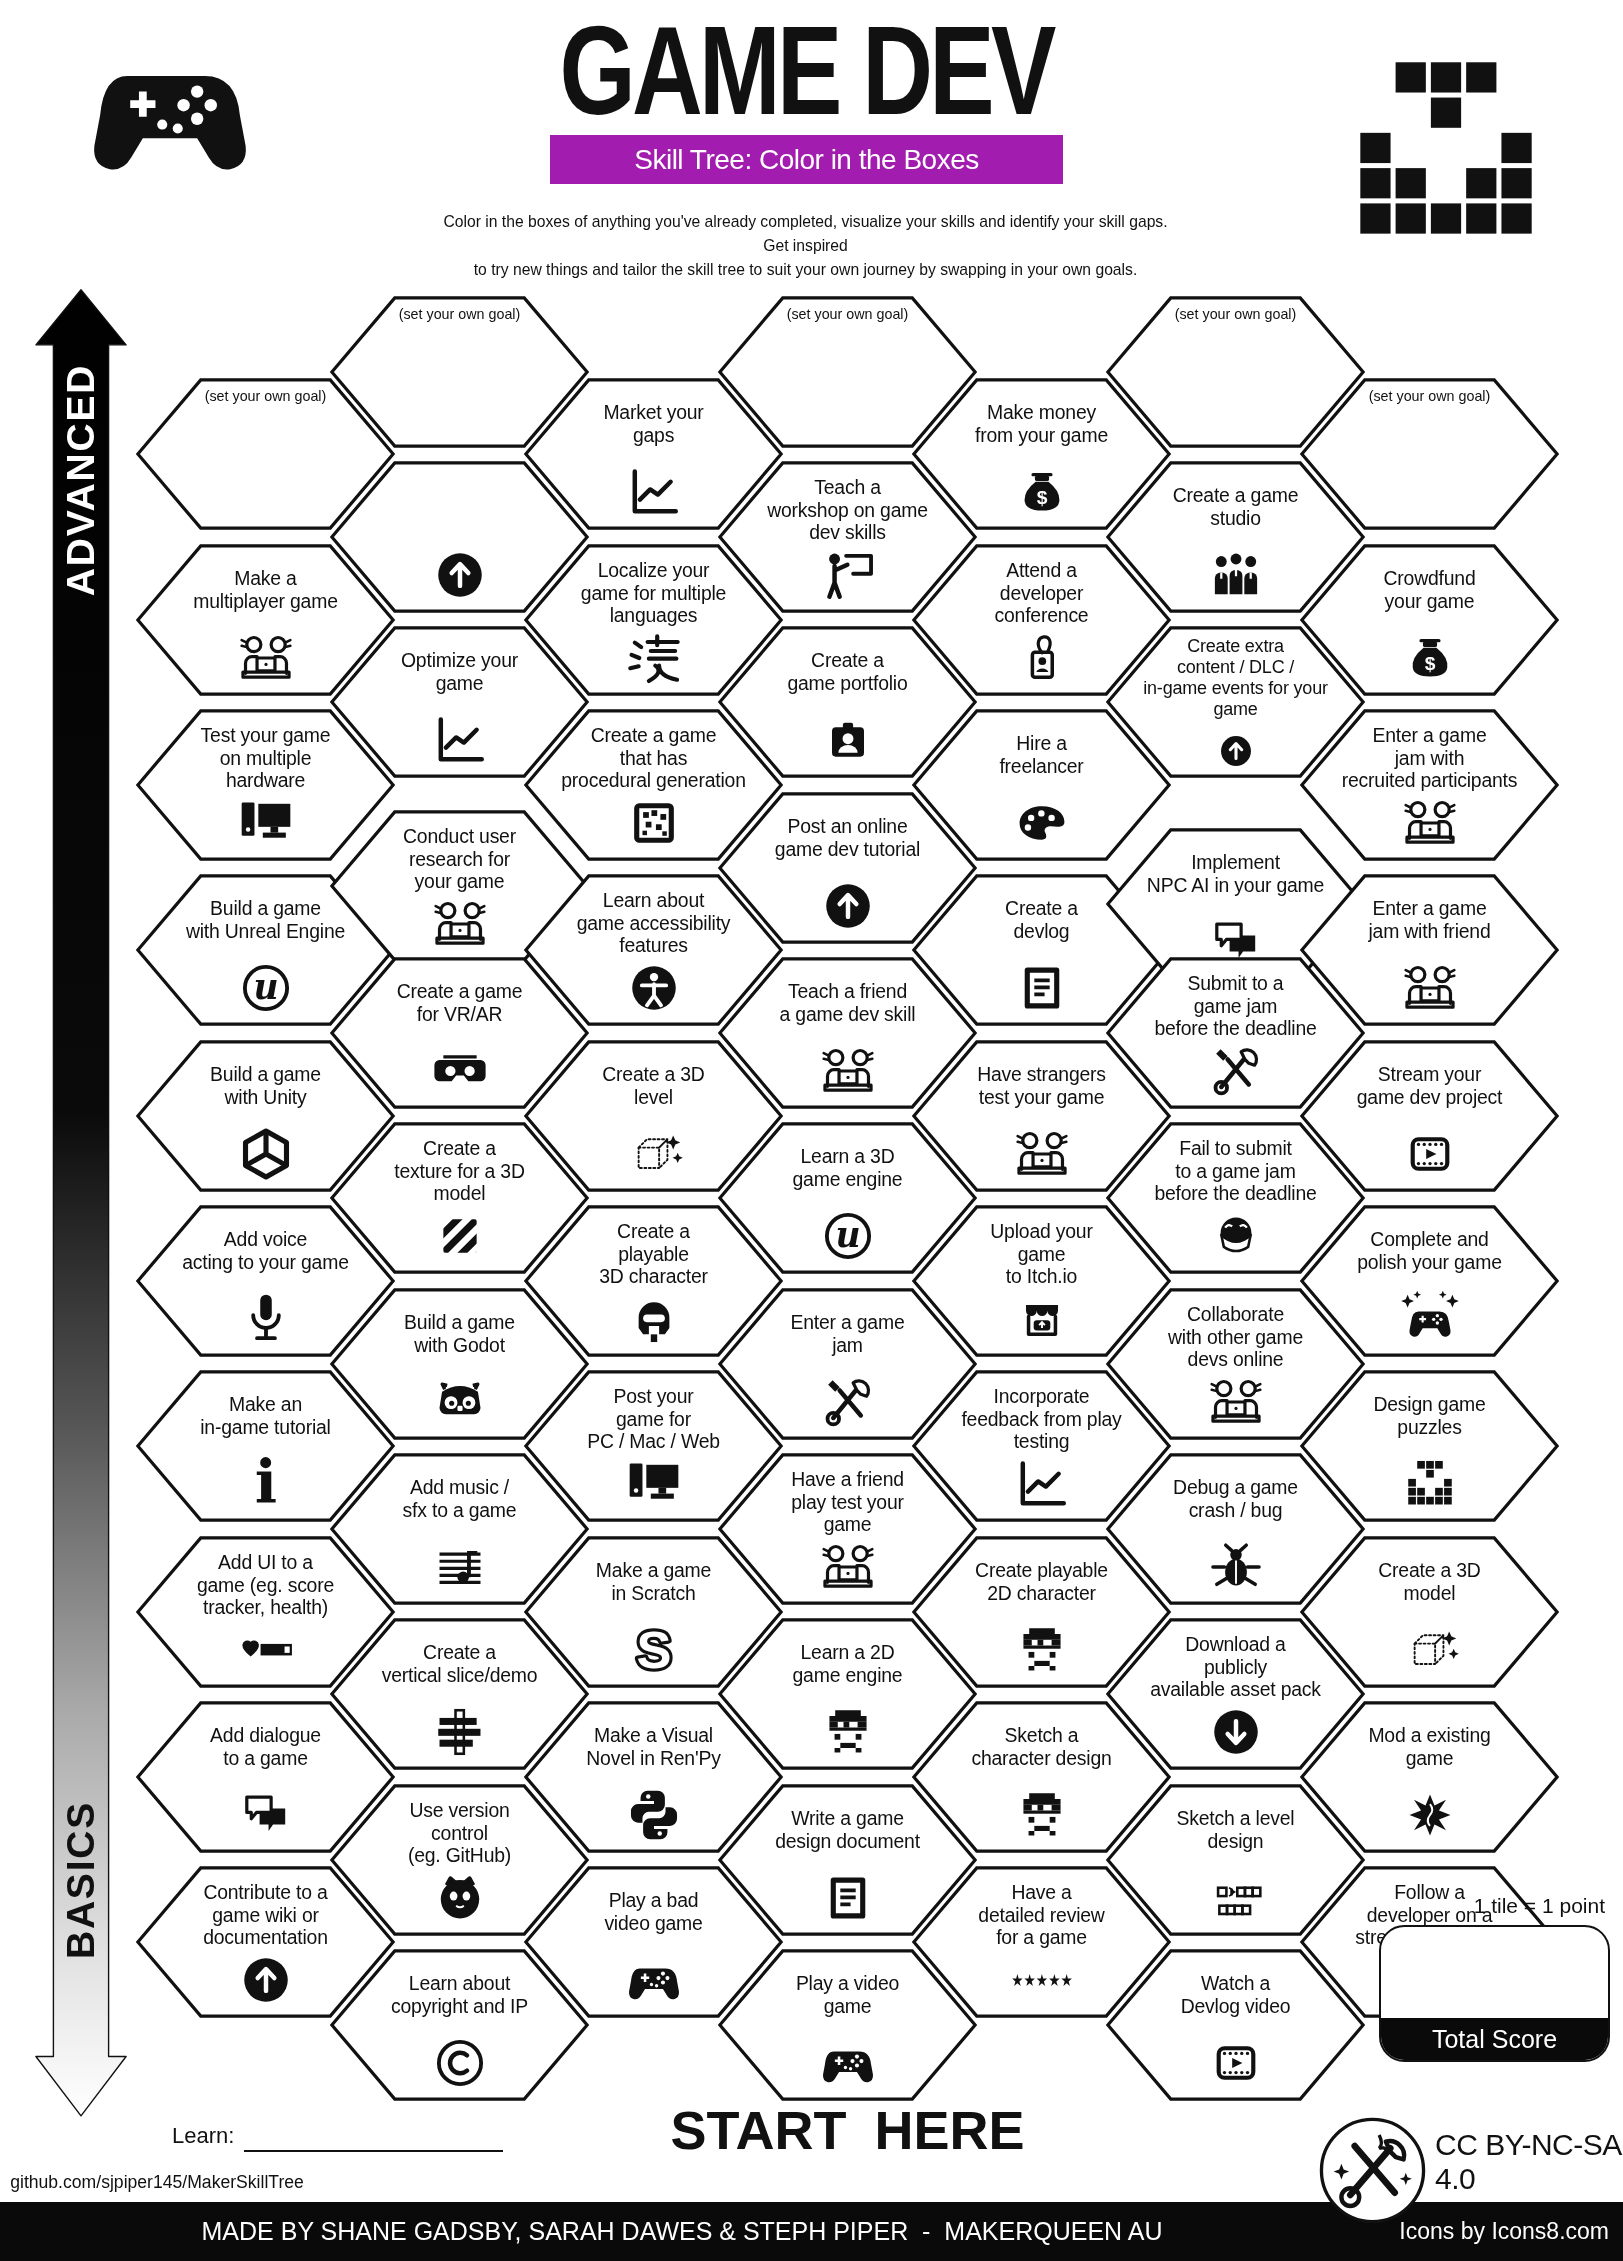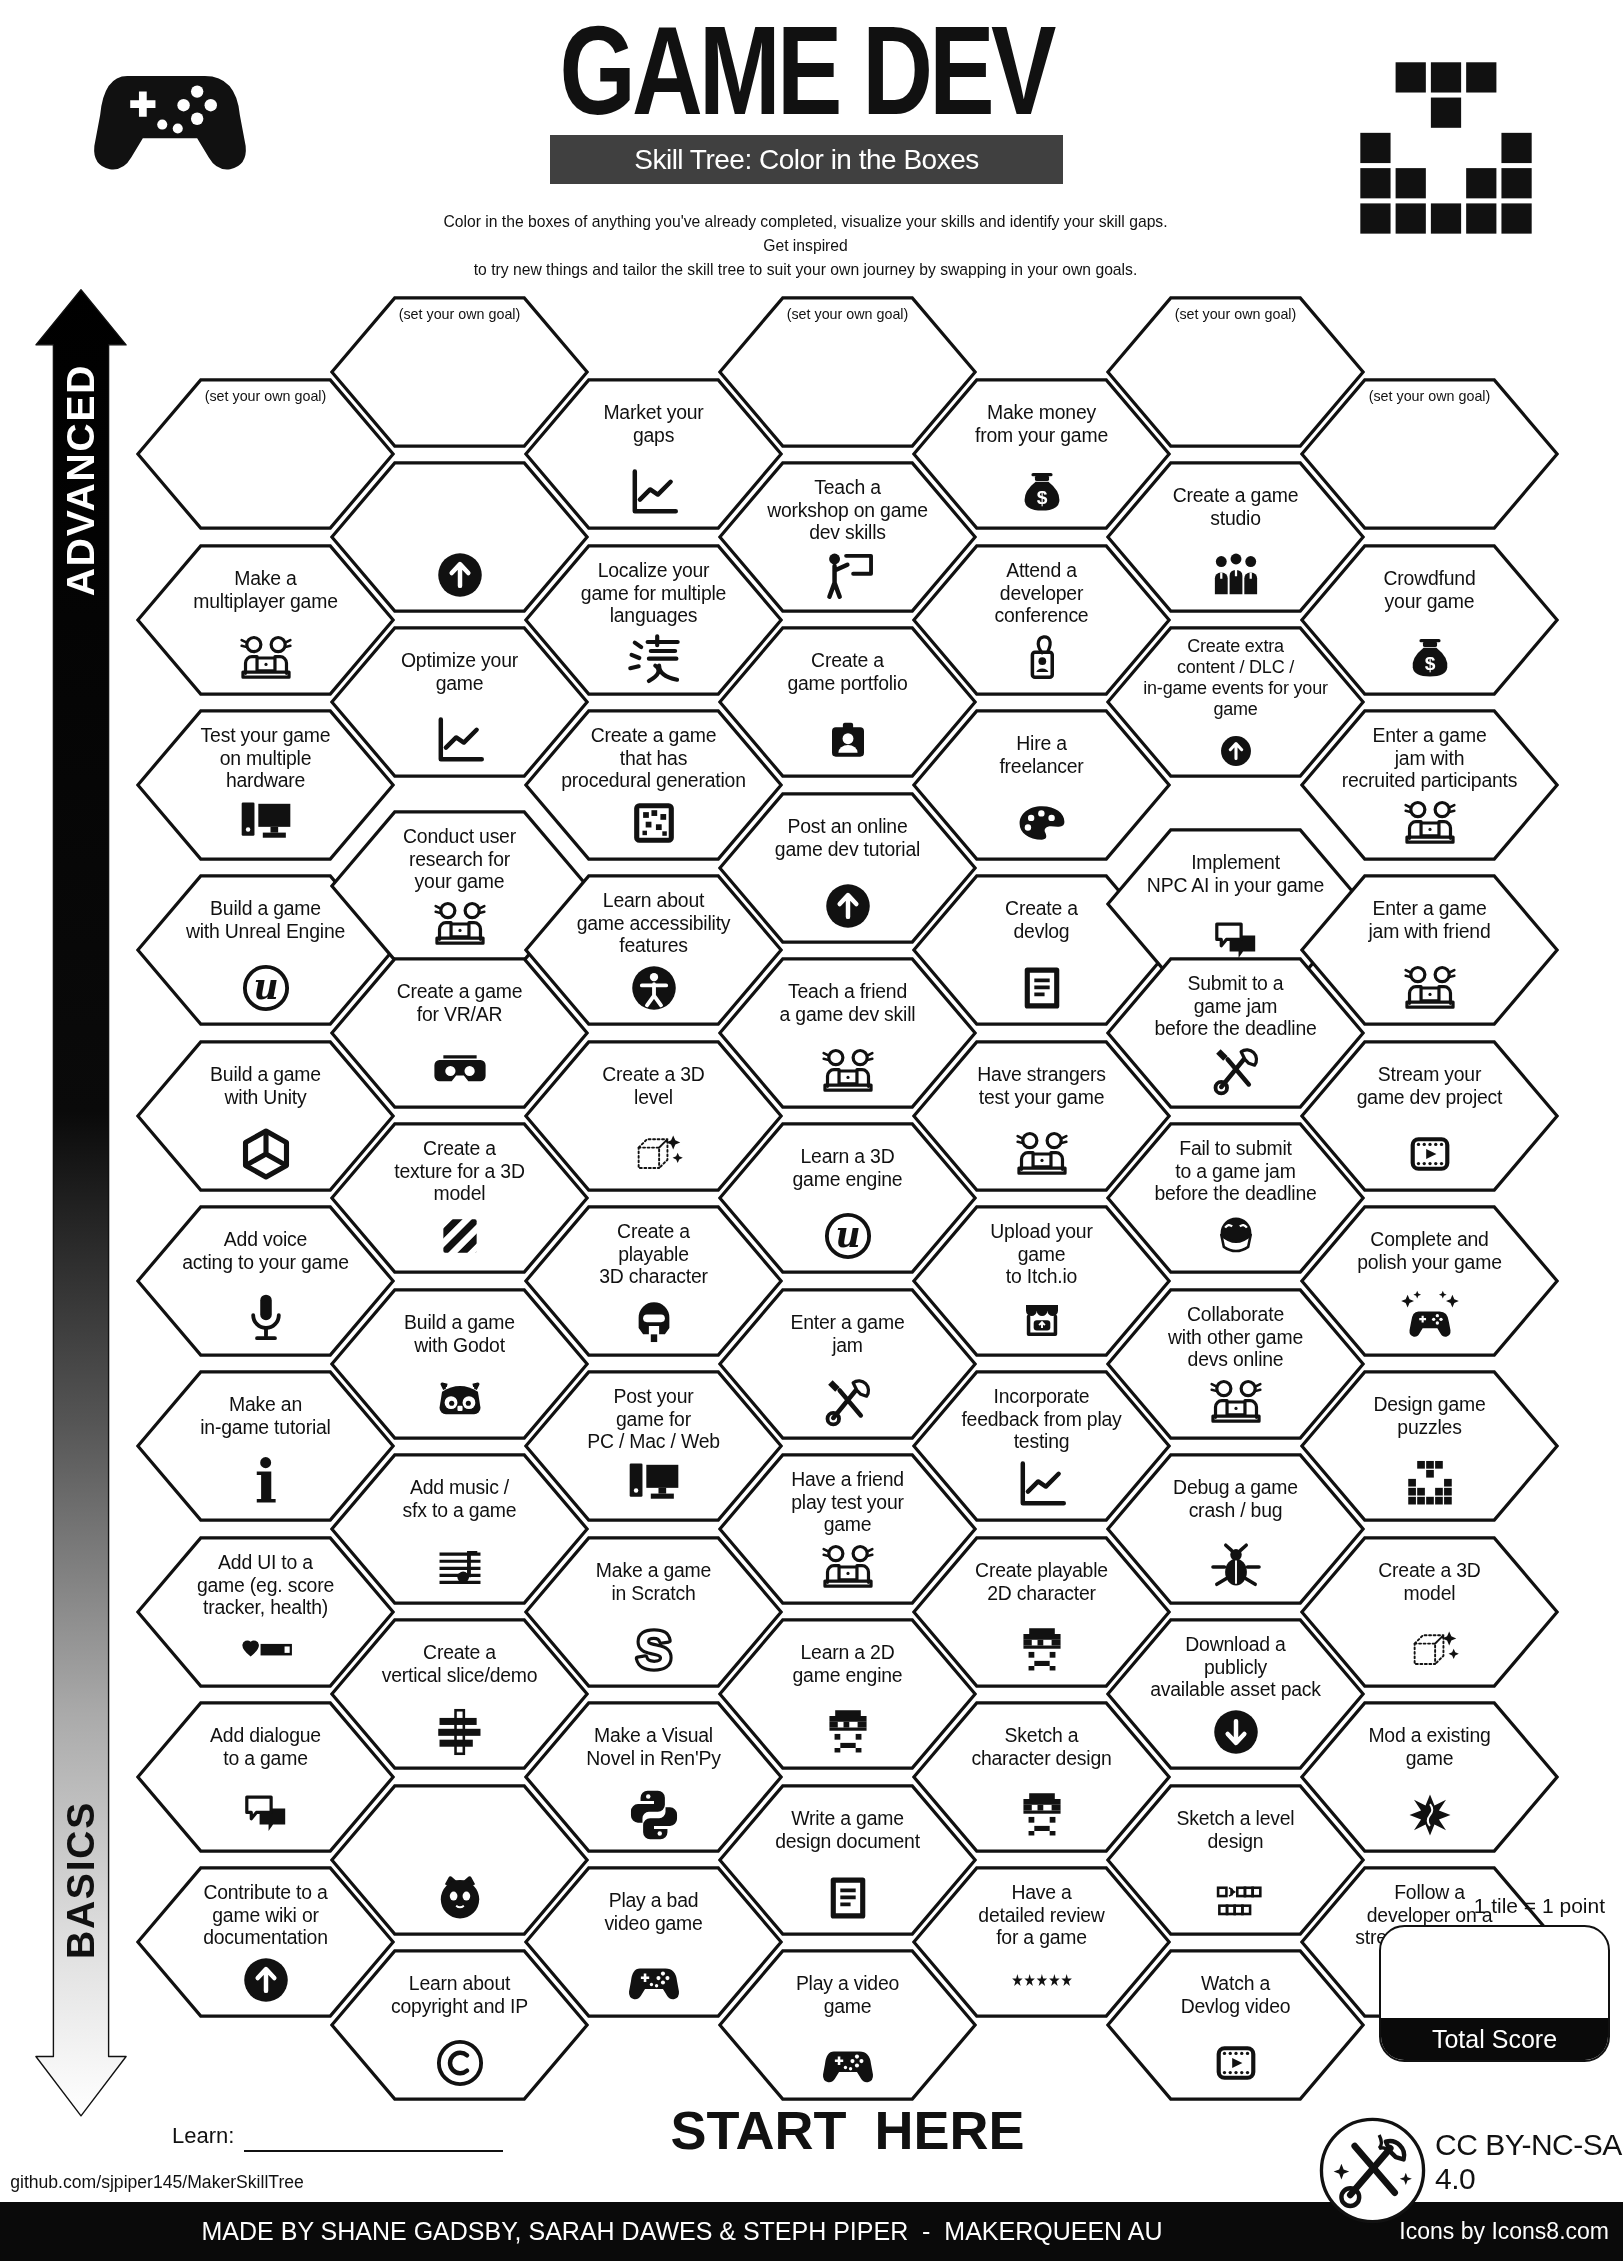--- a/index.html
+++ b/index.html
@@ -2,21 +2,21 @@
 <html style="font-size:7.4px"><head>
 <meta charset="utf-8">
 <style>
   html,body{margin:0;padding:0;background:#fff}
   #page{position:relative;width:1623px;height:2261px;background:#fff;overflow:hidden;
         font-family:"Liberation Sans",sans-serif;color:#111}
   
   #title{position:absolute;left:536px;top:8.3px;width:540px;text-align:center;
          font-size:98px;font-weight:bold;letter-spacing:-3.7px;line-height:1;
          transform:scaleY(1.28);transform-origin:top;white-space:nowrap}
-  #subtitle-box{position:absolute;left:550px;top:135px;width:513px;height:49px;background:#404040;
+  #subtitle-box{position:absolute;left:550px;top:135px;width:513px;height:49px;background:#a21caf;
                 display:flex;align-items:center;justify-content:center}
   #subtitle-box span{color:#fff;font-size:28px;font-weight:500;letter-spacing:-0.5px}
   #description{position:absolute;left:443px;top:194px;width:725px;text-align:center;
                font-size:15.7px;line-height:1.55;white-space:pre-line}
   
   #controller-logo{position:absolute;left:44px;top:14px;width:252px;height:194px}
   #invader-logo{position:absolute;left:1320px;top:27px;width:252px;height:252px}
   
   #level-arrow{position:absolute;left:35px;top:285px;width:92px;height:1836px}
   .axis-label{position:absolute;transform:translate(-50%,-50%) rotate(-90deg);
@@ -352,20 +352,23 @@
             <rect x="18" y="28" width="58" height="11" fill="#111"></rect>
             <rect x="16" y="45" width="66" height="11" fill="#111"></rect>
    <rect x="18" y="62" width="52" height="11" fill="#111"></rect>
             <rect x="43" y="16" width="13" height="68" fill="none" stroke="#111" stroke-width="4"></rect>
           </svg></div>
   </div>
       <div class="hex" style="left: 330px; top: 1784px;">
     <svg class="hex-bg" viewBox="0 0 560 330" preserveAspectRatio="none">
       <polygon points="140,4 420,4 556,165 420,326 140,326 4,165"></polygon>
     </svg>
+    <div class="hex-label">Use version
+control
+(eg. GitHub)</div>
     <div class="hex-icon"><svg viewBox="0 0 100 100">
             <path d="M29,30 l6,-11 9,8 M71,30 l-6,-11 -9,8" fill="#111" stroke="#111" stroke-width="6" stroke-linejoin="round"></path>
    <circle cx="50" cy="52" r="30" fill="#111"></circle>
             <ellipse cx="40" cy="47" rx="6" ry="7" fill="#fff"></ellipse>
             <ellipse cx="60" cy="47" rx="6" ry="7" fill="#fff"></ellipse>
    <path d="M44,62 q6,5 12,0" stroke="#fff" stroke-width="3" fill="none"></path>
           </svg></div>
   </div>
       <div class="hex roomy" style="left: 330px; top: 1949px;">
     <svg class="hex-bg" viewBox="0 0 560 330" preserveAspectRatio="none">

